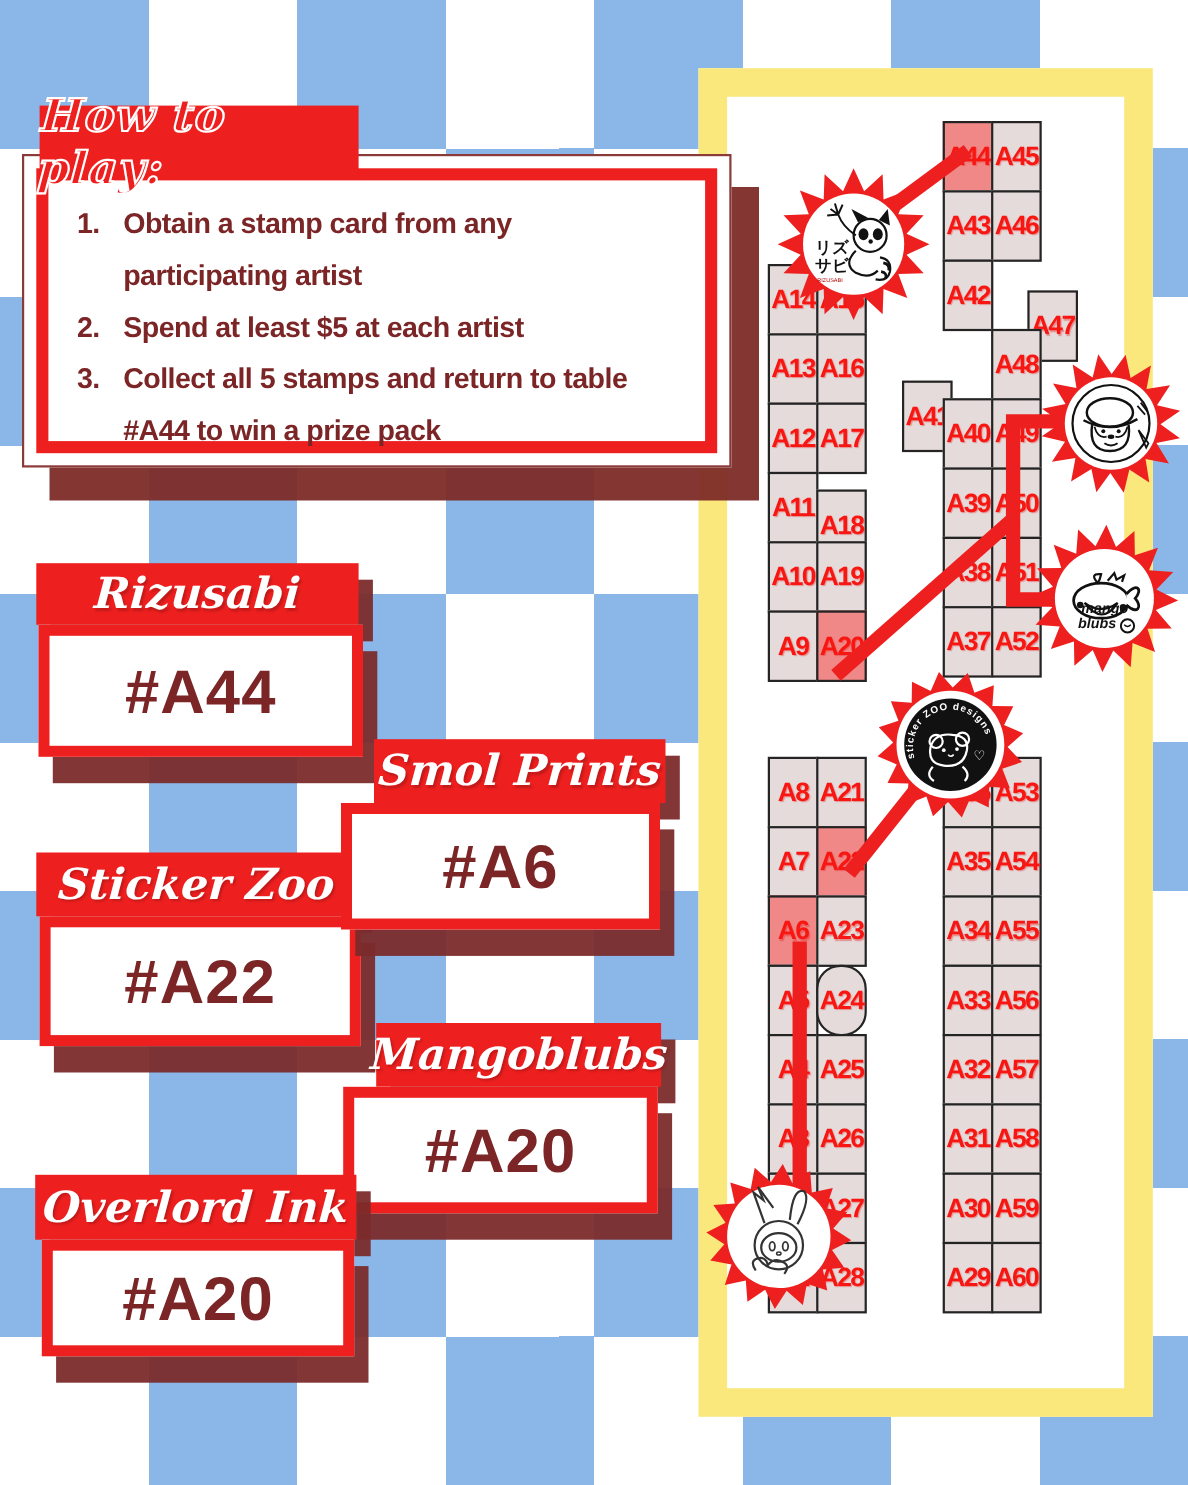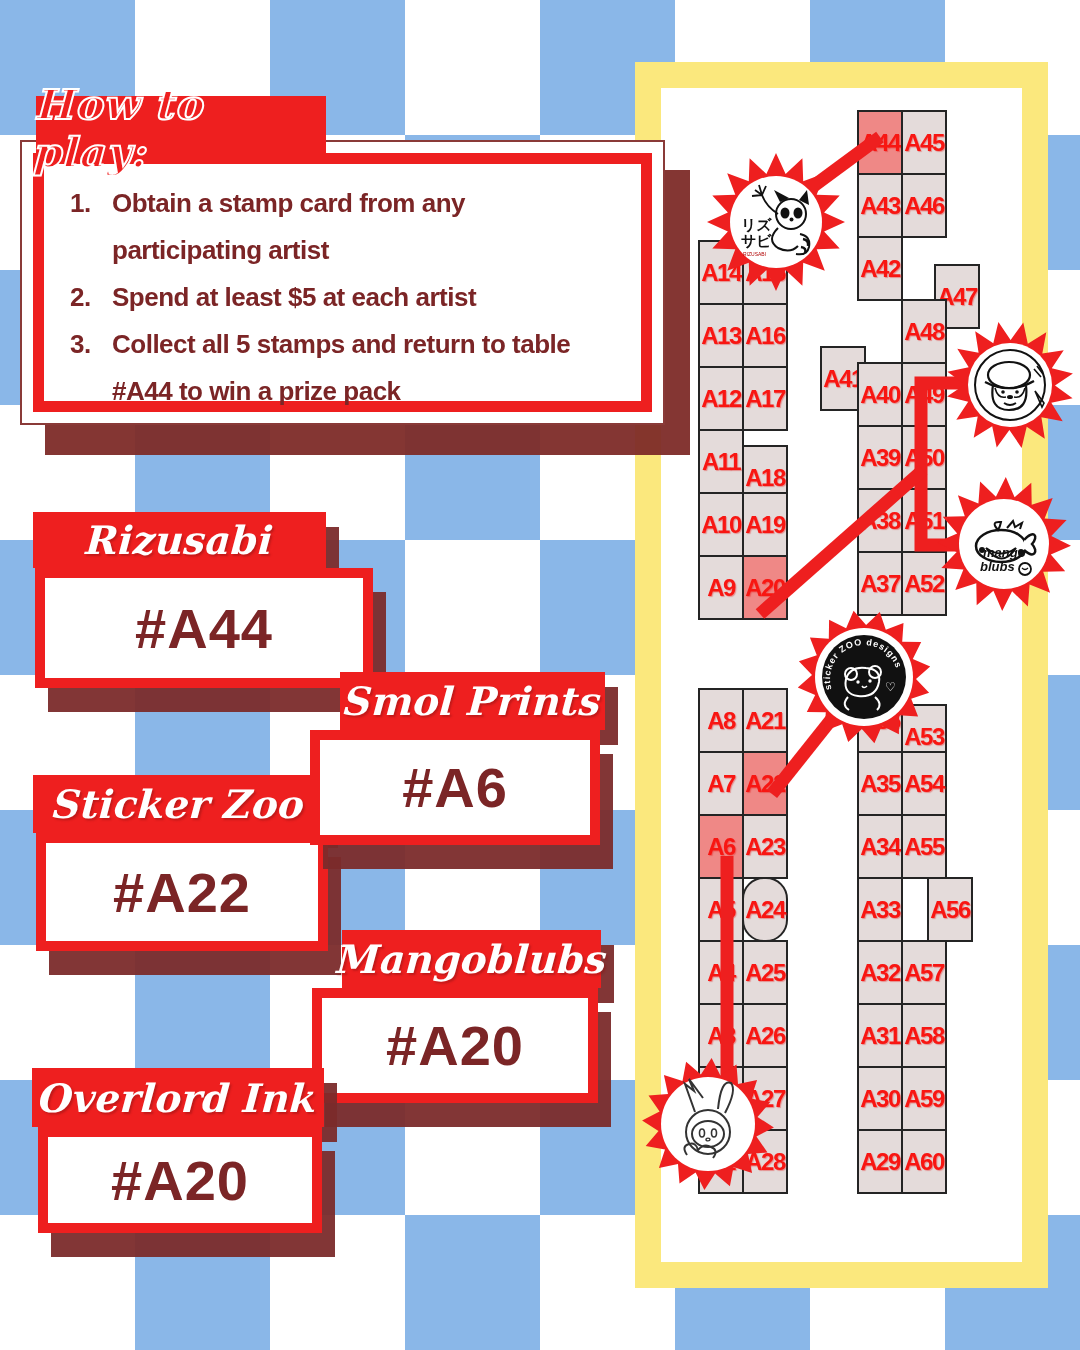--- a/index.html
+++ b/index.html
@@ -38,21 +38,21 @@
 
   
   .card-header{position:absolute;background:#ee1f1f;display:flex;align-items:center;justify-content:center;
     box-shadow:13px 15px 0 rgba(123,43,43,.95);}
   .card-header .script{font-size:39px;color:#ffffff;text-shadow:2px 2px 2px rgba(140,20,20,.45);}
   .card-body{position:absolute;background:#ffffff;border:10px solid #ee1f1f;box-sizing:border-box;
     display:flex;align-items:center;justify-content:center;font-weight:bold;font-size:56px;
     letter-spacing:1px;color:#7b2526;box-shadow:13px 24px 0 rgba(123,43,43,.95);}
   
   .ch-riz{left:33px;top:512px;width:293px;height:56px;z-index:5;}
-  .cb-riz{left:35px;top:568px;width:338px;height:120px;z-index:5;}
+  .cb-riz{left:35px;top:568px;width:295px;height:120px;z-index:5;}
   .ch-smol{left:340px;top:672px;width:265px;height:58px;z-index:5;}
   .cb-smol{left:310px;top:730px;width:290px;height:115px;z-index:5;}
   .ch-zoo{left:33px;top:775px;width:292px;height:58px;z-index:4;}
   .cb-zoo{left:36px;top:833px;width:292px;height:118px;z-index:4;}
   .ch-mango{left:342px;top:930px;width:259px;height:58px;z-index:5;}
   .cb-mango{left:312px;top:988px;width:286px;height:115px;z-index:5;}
   .ch-olink{left:32px;top:1068px;width:292px;height:59px;z-index:6;}
   .cb-olink{left:38px;top:1127px;width:284px;height:106px;z-index:6;}
 </style>
 </head>
@@ -98,27 +98,27 @@
     <div class="booth" style="left: 742px; top: 877px; border-radius: 22px;">A24</div>
     <div class="booth" style="left: 698px; top: 940px;">A4</div>
     <div class="booth" style="left: 742px; top: 940px;">A25</div>
     <div class="booth" style="left: 698px; top: 1003px;">A3</div>
     <div class="booth" style="left: 742px; top: 1003px;">A26</div>
     <div class="booth" style="left: 698px; top: 1066px;">A2</div>
     <div class="booth" style="left: 742px; top: 1066px;">A27</div>
     <div class="booth" style="left: 698px; top: 1129px;">A1</div>
     <div class="booth" style="left: 742px; top: 1129px;">A28</div>
     <div class="booth" style="left: 857px; top: 688px;">A36</div>
-    <div class="booth" style="left: 901px; top: 704px;">A53</div>
+    <div class="booth" style="left: 901px; top: 688px;">A53</div>
     <div class="booth" style="left: 857px; top: 751px;">A35</div>
     <div class="booth" style="left: 901px; top: 751px;">A54</div>
     <div class="booth" style="left: 857px; top: 814px;">A34</div>
     <div class="booth" style="left: 901px; top: 814px;">A55</div>
     <div class="booth" style="left: 857px; top: 877px;">A33</div>
-    <div class="booth" style="left: 901px; top: 877px; margin-left: 26px;">A56</div>
+    <div class="booth" style="left: 901px; top: 877px;">A56</div>
     <div class="booth" style="left: 857px; top: 940px;">A32</div>
     <div class="booth" style="left: 901px; top: 940px;">A57</div>
     <div class="booth" style="left: 857px; top: 1003px;">A31</div>
     <div class="booth" style="left: 901px; top: 1003px;">A58</div>
     <div class="booth" style="left: 857px; top: 1066px;">A30</div>
     <div class="booth" style="left: 901px; top: 1066px;">A59</div>
     <div class="booth" style="left: 857px; top: 1129px;">A29</div>
     <div class="booth" style="left: 901px; top: 1129px;">A60</div>
   </div>
 <div id="overlay"><svg xmlns="http://www.w3.org/2000/svg" width="1080" height="1350" viewBox="0 0 1080 1350">

